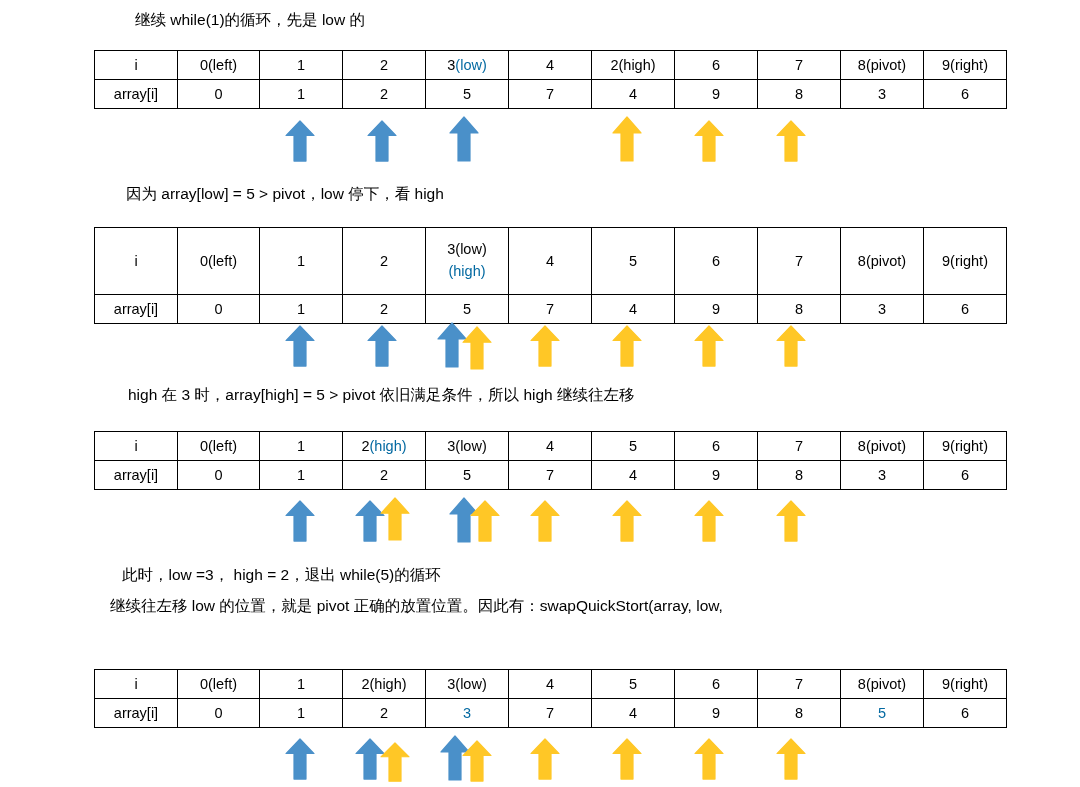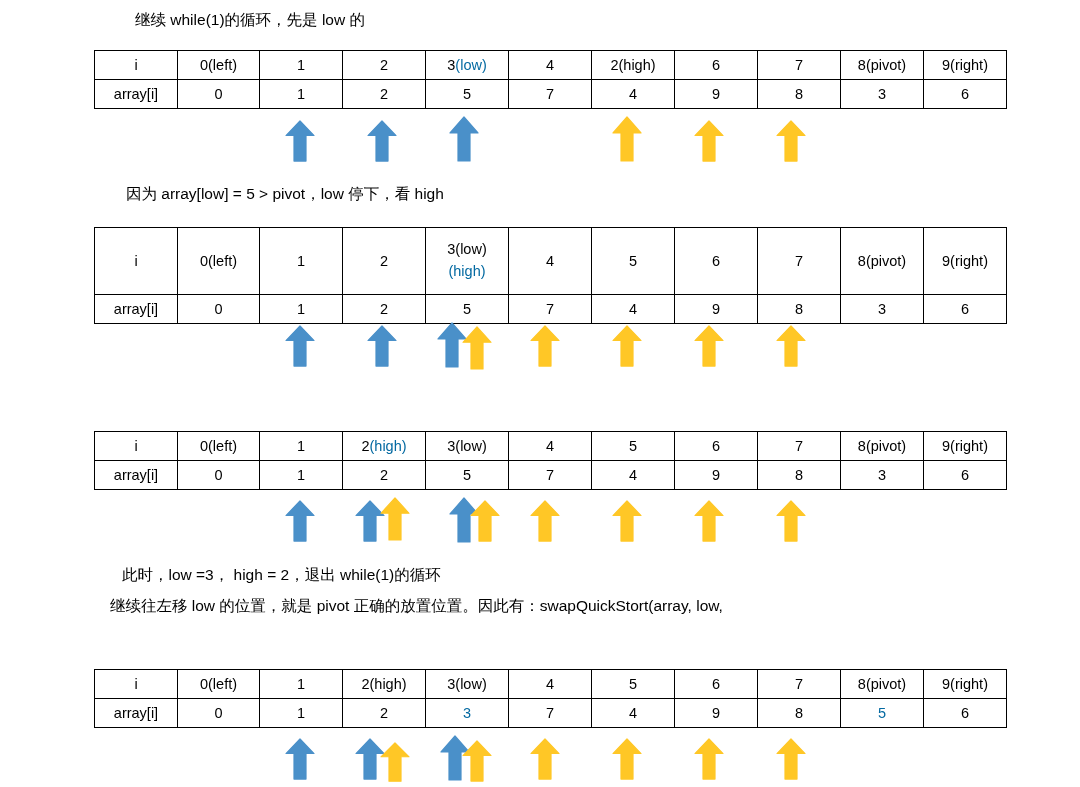--- a/index.html
+++ b/index.html
@@ -122,20 +122,21 @@
       <td class="cc">7</td>
       <td class="cc">4</td>
       <td class="cc">9</td>
       <td class="cc">8</td>
       <td class="cc">3</td>
       <td class="cc">6</td>
     </tr>
   </tbody>
     </table>
 
+  <div class="caption" style="left:128px; top:383px;">high 在 3 时，array[high] = 5 &gt; pivot 依旧满足条件，所以 high 继续往左移</div>
 
   <table class="arr" id="table-3" style="left:94px; top:431px; width:912px;">
     <tbody>
         <tr>
       <td class="lbl">i</td>
       <td class="c0">0(left)</td>
       <td class="cc">1</td>
       <td class="cc"><span>2</span><span class="red">(high)</span></td>
       <td class="cc">3(low)</td>
       <td class="cc">4</td>
@@ -154,21 +155,21 @@
       <td class="cc">7</td>
       <td class="cc">4</td>
       <td class="cc">9</td>
       <td class="cc">8</td>
       <td class="cc">3</td>
       <td class="cc">6</td>
     </tr>
   </tbody>
     </table>
 
-  <div class="caption" style="left:122px; top:563px;">此时，low =3，   high = 2，退出 while(1)的循环</div>
+  <div class="caption" style="left:122px; top:563px;">此时，low =3，   high = 2，退出 while(5)的循环</div>
   <div class="caption" style="left:110px; top:594px;">继续往左移 low 的位置，就是 pivot 正确的放置位置。因此有：swapQuickStort(array, low,</div>
 
   <table class="arr" id="table-4" style="left:94px; top:669px; width:912px;">
     <tbody>
         <tr>
       <td class="lbl">i</td>
       <td class="c0">0(left)</td>
       <td class="cc">1</td>
       <td class="cc">2(high)</td>
       <td class="cc">3(low)</td>

